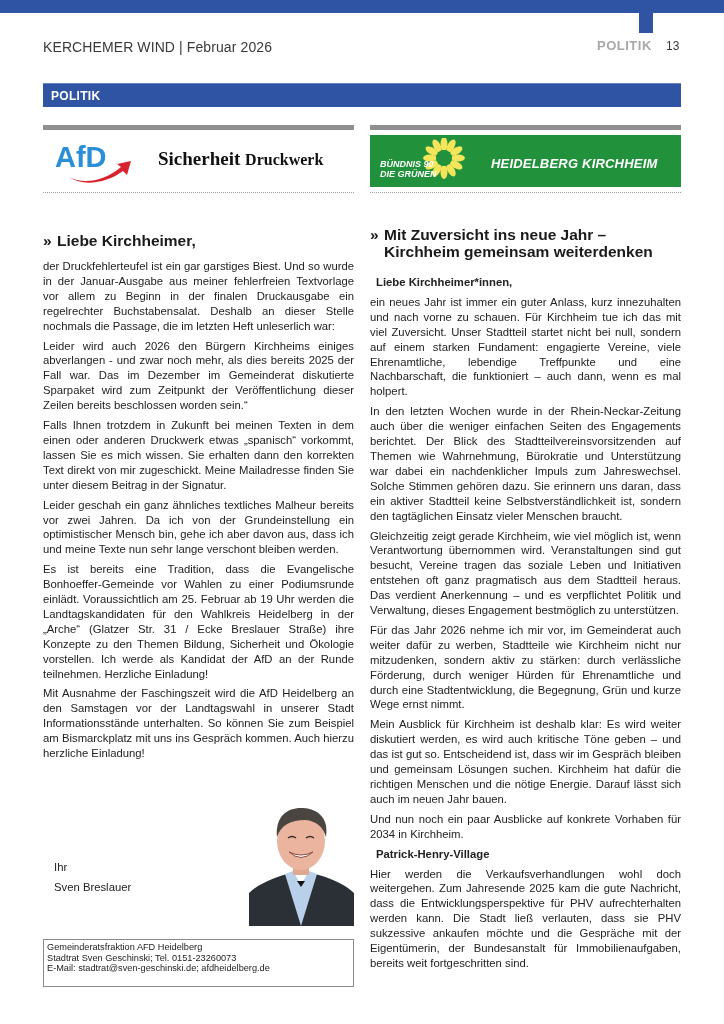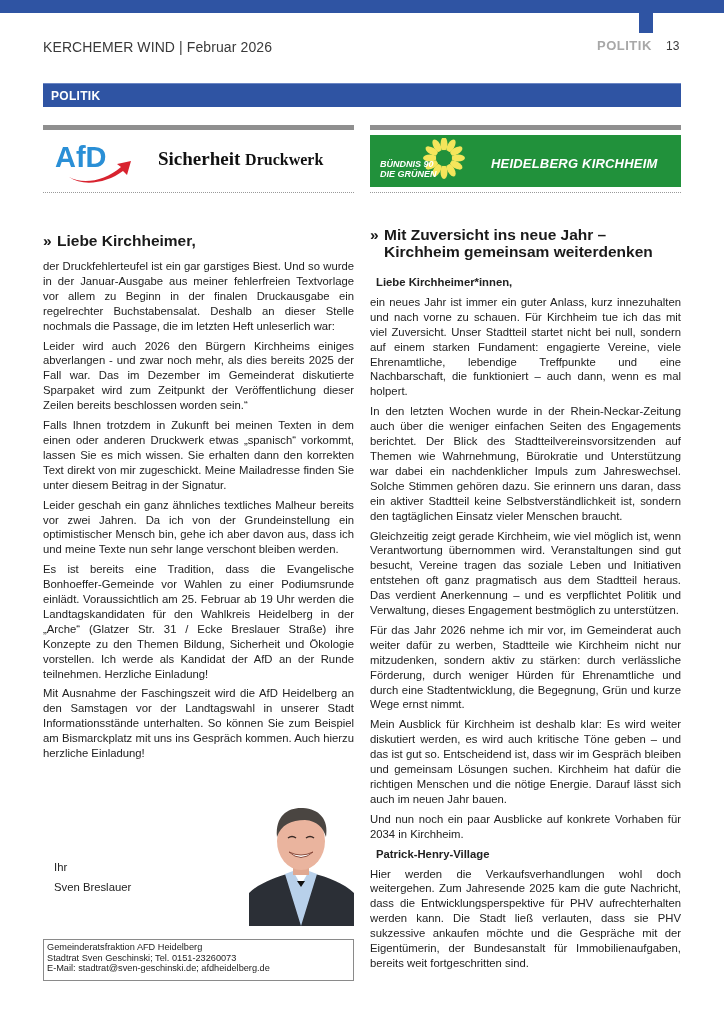--- a/index.html
+++ b/index.html
@@ -44,21 +44,21 @@
 
   .para { font-size: 11.3px; line-height: 14.9px; text-align: justify; hyphens: auto; color: #222; margin-bottom: 5px; }
   .para.bold { font-weight: bold; margin-bottom: 5px; padding-left: 6px; }
 
   .signoff { position: absolute; left: 54px; font-size: 11.3px; color: #222; }
   .signoff-ihr { top: 861px; }
   .signoff-name { top: 881px; }
 
   .portrait { position: absolute; left: 249px; top: 801px; width: 105px; height: 125px; overflow: hidden; background: #fff; }
 
-  .contact-box { position: absolute; left: 43px; top: 939px; width: 311px; height: 42px; border: 1px solid #8a8a8a; padding: 2px 3px; }
+  .contact-box { position: absolute; left: 43px; top: 939px; width: 311px; height: 48px; border: 1px solid #8a8a8a; padding: 2px 3px; }
   .contact-box div { font-size: 9.2px; line-height: 10.5px; color: #222; }
 </style>
 </head>
 <body>
 
 <div class="top-bar"></div>
 <div class="top-tab"></div>
 <div class="running-head">KERCHEMER WIND | Februar 2026</div>
 <div class="running-section">POLITIK</div>
 <div class="page-number">13</div>

